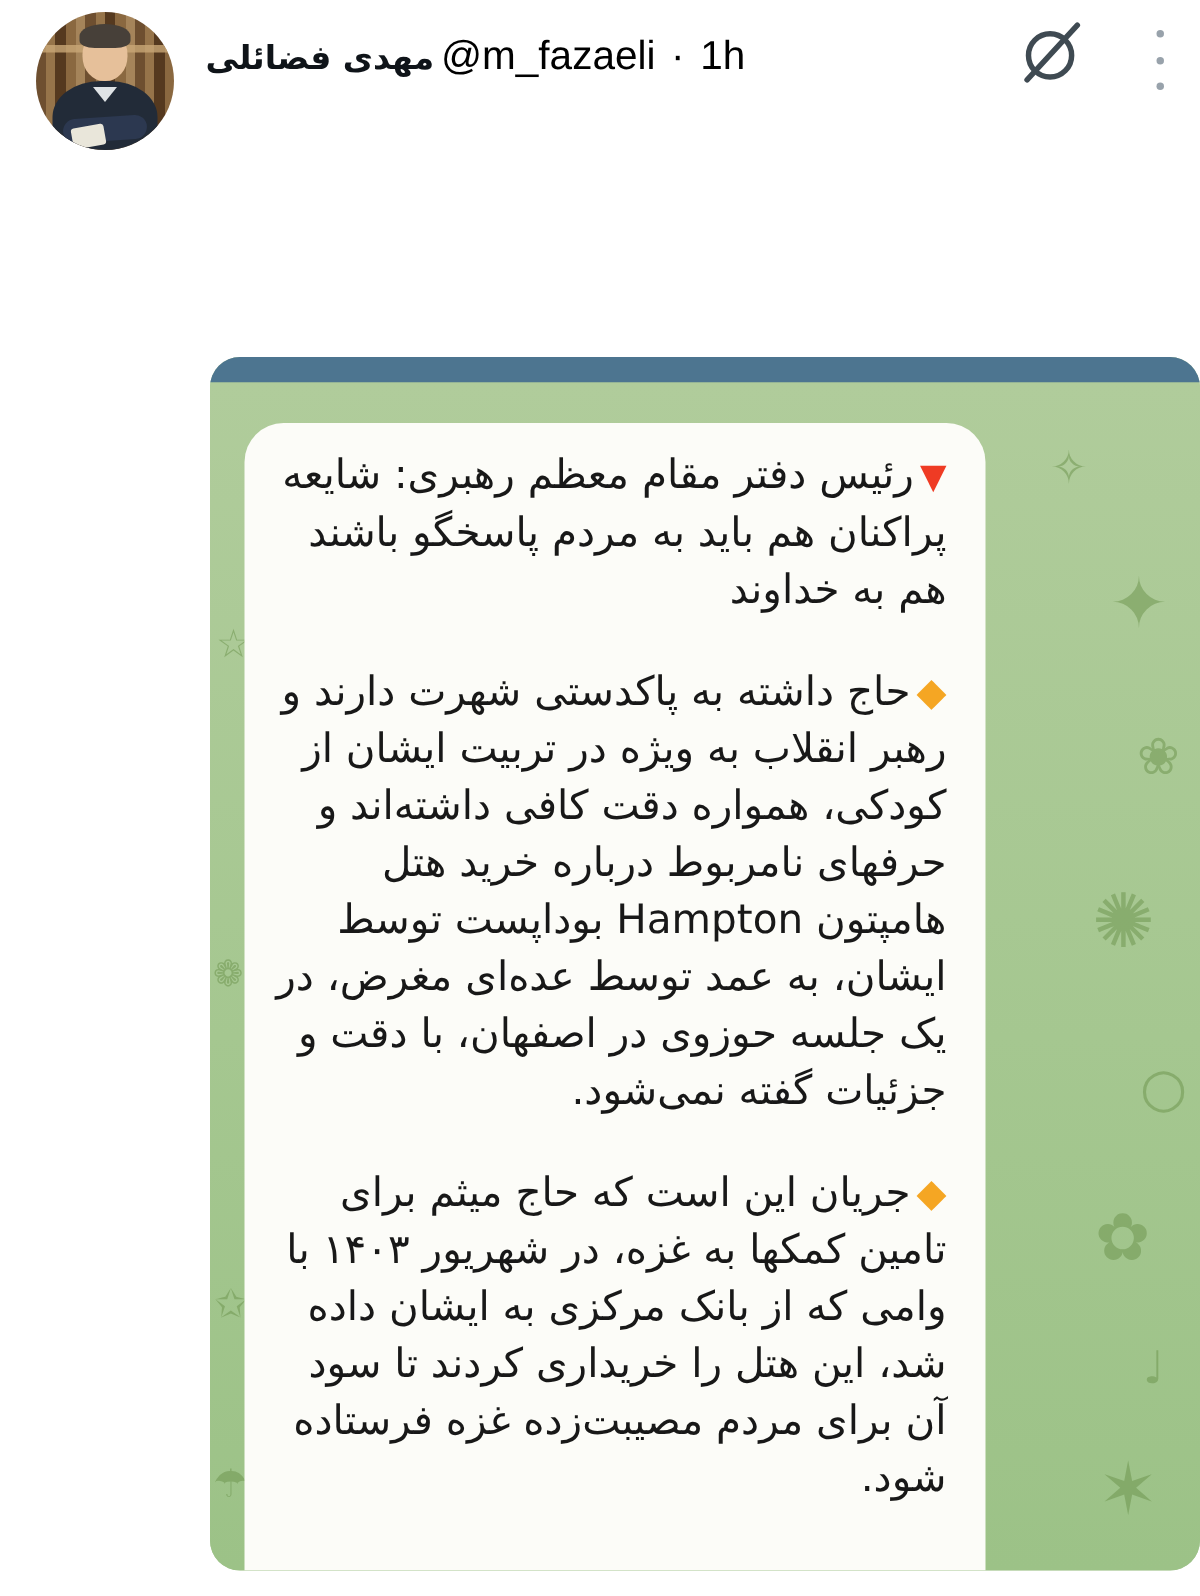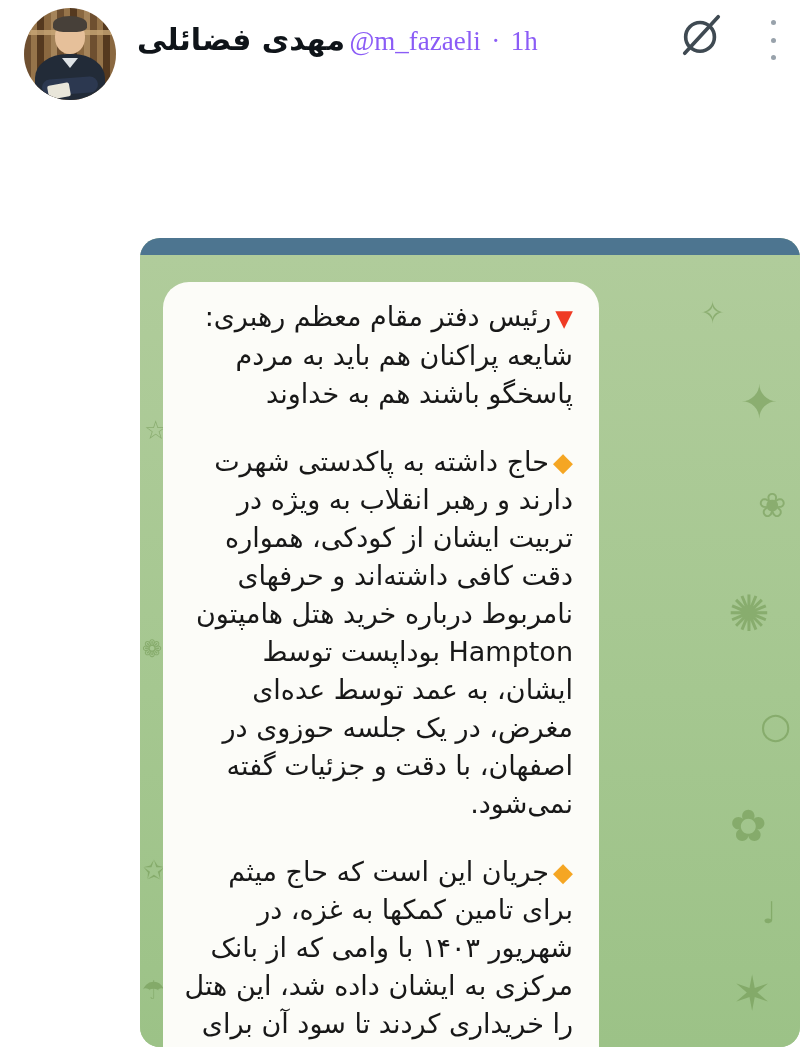--- a/index.html
+++ b/index.html
@@ -17,22 +17,22 @@
   }
   .avatar .shelf{position:absolute;left:0;top:22px;width:100%;height:5px;background:#c9a877;opacity:.8;}
   .avatar .torso{position:absolute;left:11px;bottom:-6px;width:70px;height:52px;background:#222b38;border-radius:46% 46% 0 0;}
   .avatar .arm{position:absolute;left:18px;bottom:6px;width:56px;height:16px;background:#2c3850;border-radius:8px;transform:rotate(-4deg);}
   .avatar .paper{position:absolute;left:24px;bottom:2px;width:22px;height:14px;background:#e9e6da;border-radius:2px;transform:rotate(-10deg);}
   .avatar .head{position:absolute;left:31px;top:12px;width:30px;height:34px;background:#e6c09a;border-radius:48%;}
   .avatar .hair{position:absolute;left:29px;top:8px;width:34px;height:16px;background:#474039;border-radius:50% 50% 30% 30%;}
   .avatar .collar{position:absolute;left:38px;bottom:32px;width:16px;height:10px;background:#dfe3e6;clip-path:polygon(50% 100%,0 0,100% 0);}
 
   .header-row{position:absolute;left:137px;top:22px;white-space:nowrap;}
-  .display-name{font-weight:bold;font-size:30px;color:#0f1419;font-family:"DejaVu Sans",sans-serif;margin-top:28px;}
-  .handle,.dot,.time{font-size:27px;color:#8b5cf6;font-family:Liberation Serif, serif;}
+  .display-name{font-weight:bold;font-size:22px;color:#0f1419;font-family:"DejaVu Sans",sans-serif;margin-top:28px;}
+  .handle,.dot,.time{font-size:27px;color:#000000;}
   .dot{margin:0 6px;}
 
   .grok{position:absolute;left:678px;top:12px;width:46px;height:46px;}
   .more{position:absolute;left:763px;top:18px;width:20px;height:44px;display:flex;flex-direction:column;align-items:center;justify-content:space-between;padding:2px 0;box-sizing:border-box;}
   .more i{width:5px;height:5px;border-radius:50%;background:#98a2ab;display:block;}
 
   
   .tweet-text{
     position:absolute;left:-12px;top:54px;width:812px;direction:rtl;text-align:right;
     font-size:31px;line-height:43px;color:#0f1419;font-family:"DejaVu Sans",sans-serif;
@@ -44,21 +44,21 @@
   .embed{
     position:absolute;left:140px;top:238px;width:660px;height:809px;border-radius:20px;
     overflow:hidden;background:#a9c795;
   }
   .embed-topbar{position:absolute;left:0;top:0;width:100%;height:17px;background:#4d7590;}
   .wallpaper{position:absolute;left:0;top:17px;width:100%;height:calc(100% - 17px);
     background:linear-gradient(180deg,#b0cc9b 0%,#a5c790 55%,#9cc287 100%);}
   .doodle{position:absolute;color:rgba(106,145,74,.5);font-family:"DejaVu Sans",sans-serif;pointer-events:none;}
 
   .bubble{
-    position:absolute;left:23px;top:27px;width:436px;height:calc(100% - 27px);
+    position:absolute;left:23px;top:27px;width:494px;height:calc(100% - 27px);
     background:#fcfcf8;border-radius:26px 26px 0 0;box-sizing:border-box;
     padding:16px 26px 0 20px;
   }
   .bubble-text{direction:rtl;text-align:right;font-size:27px;line-height:38px;color:#181818;font-family:"DejaVu Sans",sans-serif;}
   .bubble-text p{margin:0 0 30px 0;}
   .marker-tri{color:#ef3b24;font-size:23px;margin-left:4px;}
   .marker-dia{color:#f5a623;font-size:26px;margin-left:4px;}
 </style>
 </head>
 <body>

